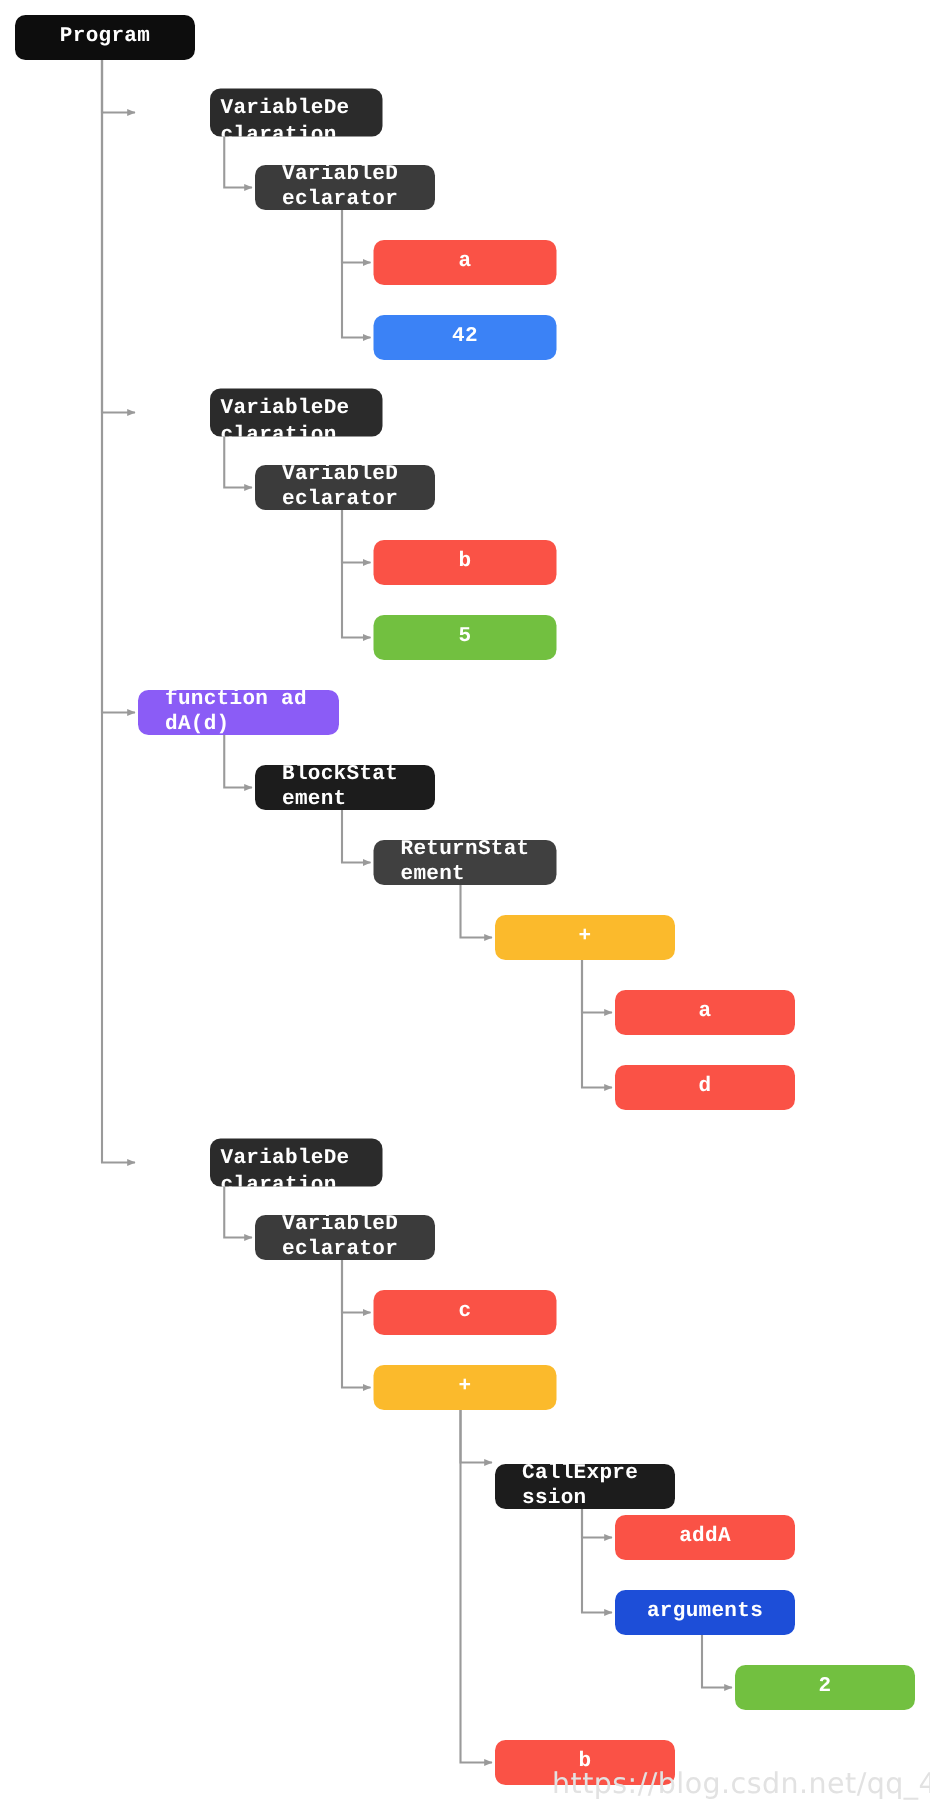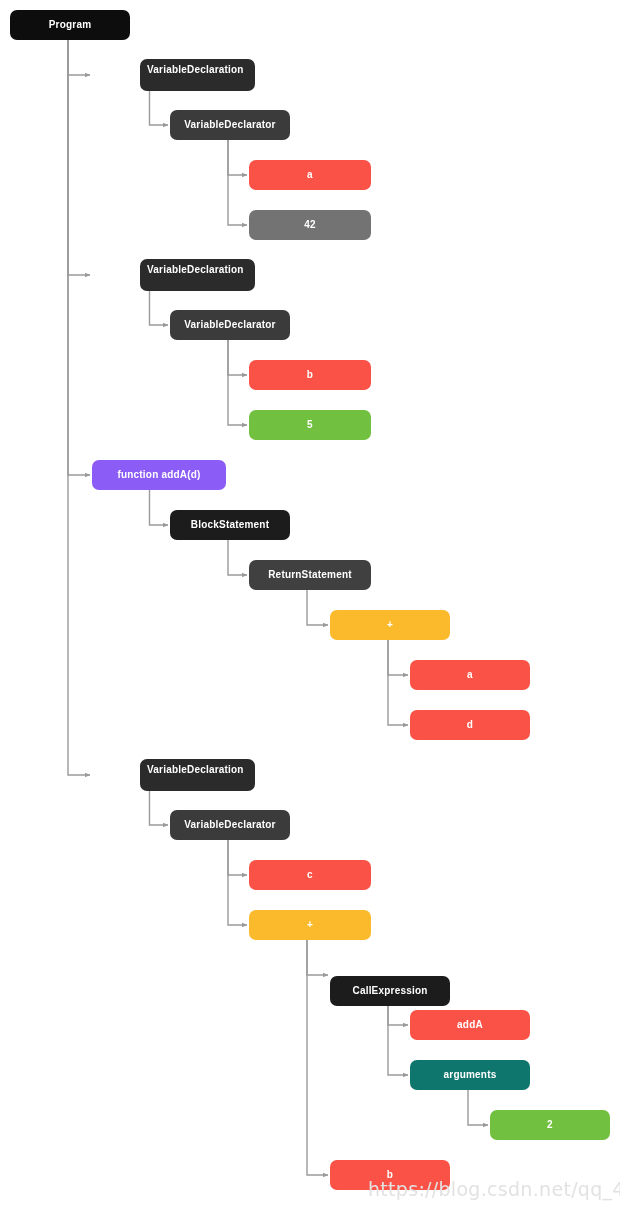--- a/index.html
+++ b/index.html
@@ -27,27 +27,27 @@
     pointer-events: none;
   }
   .node {
     position: absolute;
     box-sizing: border-box;
     border-radius: 7px;
     display: flex;
     align-items: center;
     justify-content: center;
     color: #ffffff;
-    font-size: 10px;
+    font-size: 14px;
     font-weight: bold;
     letter-spacing: 0.2px;
     line-height: 1.25;
-    padding: 3px 6px;
+    padding: 3px 18px;
     overflow: hidden;
-    font-family: Liberation Sans, sans-serif;
+    font-family: Liberation Mono, monospace;
   }
   .node.wrap {
     justify-content: flex-start;
     text-align: left;
     align-items: flex-start;
     padding-top: 5px;
     padding-left: 7px;
     margin-left: 48px;
   }
   .node-label {
@@ -107,21 +107,21 @@
       </div>
       <div class="node wrap" style="left: 92px; top: 59px; width: 115px; height: 32px; background: rgb(43, 43, 43);">
         <span class="node-label">VariableDeclaration</span>
       </div>
       <div class="node" style="left: 170px; top: 110px; width: 120px; height: 30px; background: rgb(59, 59, 59);">
         <span class="node-label">VariableDeclarator</span>
       </div>
       <div class="node" style="left: 249px; top: 160px; width: 122px; height: 30px; background: rgb(250, 82, 70);">
         <span class="node-label">a</span>
       </div>
-      <div class="node" style="left: 249px; top: 210px; width: 122px; height: 30px; background: #737373;">
+      <div class="node" style="left: 249px; top: 210px; width: 122px; height: 30px; background: #3b82f6;">
         <span class="node-label">42</span>
       </div>
       <div class="node wrap" style="left: 92px; top: 259px; width: 115px; height: 32px; background: rgb(43, 43, 43);">
         <span class="node-label">VariableDeclaration</span>
       </div>
       <div class="node" style="left: 170px; top: 310px; width: 120px; height: 30px; background: rgb(59, 59, 59);">
         <span class="node-label">VariableDeclarator</span>
       </div>
       <div class="node" style="left: 249px; top: 360px; width: 122px; height: 30px; background: rgb(250, 82, 70);">
         <span class="node-label">b</span>
@@ -158,21 +158,21 @@
       </div>
       <div class="node" style="left: 249px; top: 910px; width: 122px; height: 30px; background: rgb(251, 186, 44);">
         <span class="node-label">+</span>
       </div>
       <div class="node" style="left: 330px; top: 976px; width: 120px; height: 30px; background: rgb(28, 28, 28);">
         <span class="node-label">CallExpression</span>
       </div>
       <div class="node" style="left: 410px; top: 1010px; width: 120px; height: 30px; background: rgb(250, 82, 70); justify-content: center;">
         <span class="node-label">addA</span>
       </div>
-      <div class="node" style="left: 410px; top: 1060px; width: 120px; height: 30px; background: #0f766e;">
+      <div class="node" style="left: 410px; top: 1060px; width: 120px; height: 30px; background: #1d4ed8;">
         <span class="node-label">arguments</span>
       </div>
       <div class="node" style="left: 490px; top: 1110px; width: 120px; height: 30px; background: rgb(114, 192, 64);">
         <span class="node-label">2</span>
       </div>
       <div class="node" style="left: 330px; top: 1160px; width: 120px; height: 30px; background: rgb(250, 82, 70);">
         <span class="node-label">b</span>
       </div>
     </div>
 

